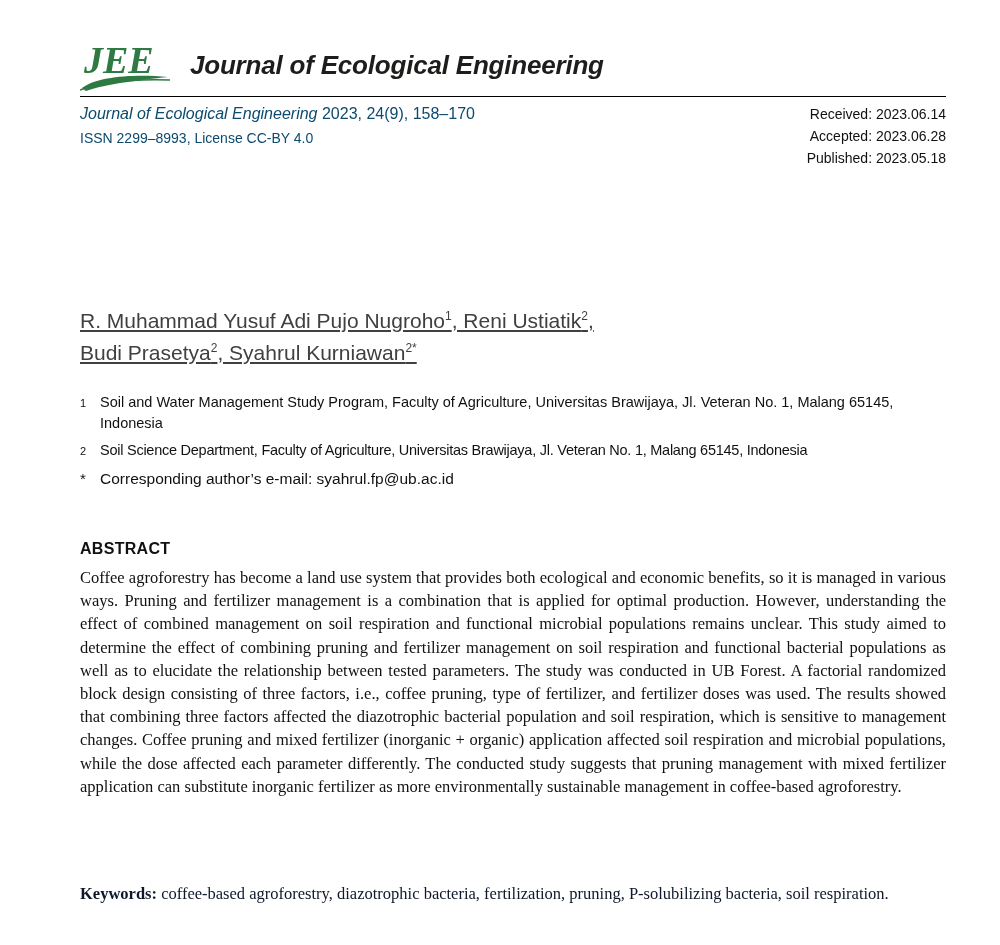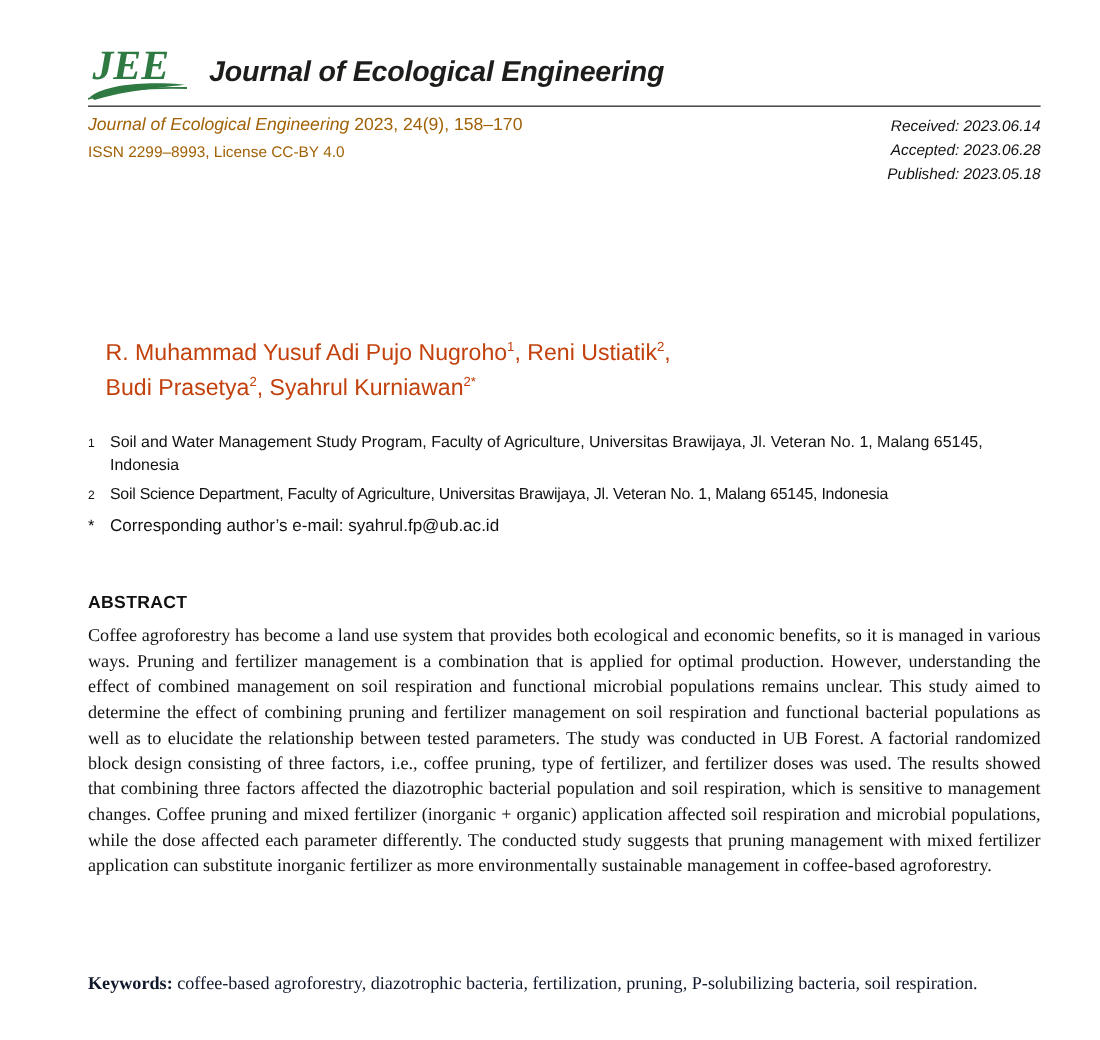--- a/index.html
+++ b/index.html
@@ -78,21 +78,21 @@
   }
 
   
   .citation {
     position: absolute;
     left: 80px;
     top: 102px;
     width: 560px;
     font-size: 15.5px;
     line-height: 23px;
-    color: #a16207;
+    color: #0c4a6e;
   }
   .citation .line1 {
     font-family: "Liberation Sans", sans-serif;
     font-size: 16px;
     margin-bottom: 3px;
   }
   .citation .line1 .ital {
     font-style: italic;
   }
   .citation .small {
@@ -102,45 +102,45 @@
 
   
   .dates {
     position: absolute;
     right: 54px;
     top: 103px;
     text-align: right;
     font-size: 14px;
     line-height: 22px;
     color: #111;
-    font-style: italic;
   }
 
   
   .title {
     position: absolute;
     left: 80px;
     top: 205px;
     width: 870px;
     font-size: 27.5px;
     font-weight: bold;
     line-height: 38px;
     color: #111;
     letter-spacing: -0.1px;
   }
 
   
   .authors {
     position: absolute;
-    left: 96px;
+    left: 80px;
     top: 305px;
     width: 870px;
     font-size: 21px;
     line-height: 32px;
-    color: #c2410c;
+    color: #404040;
+    text-decoration: underline;
   }
   .authors sup {
     font-size: 12px;
     vertical-align: super;
     line-height: 0;
   }
 
   
   .affiliations {
     position: absolute;

